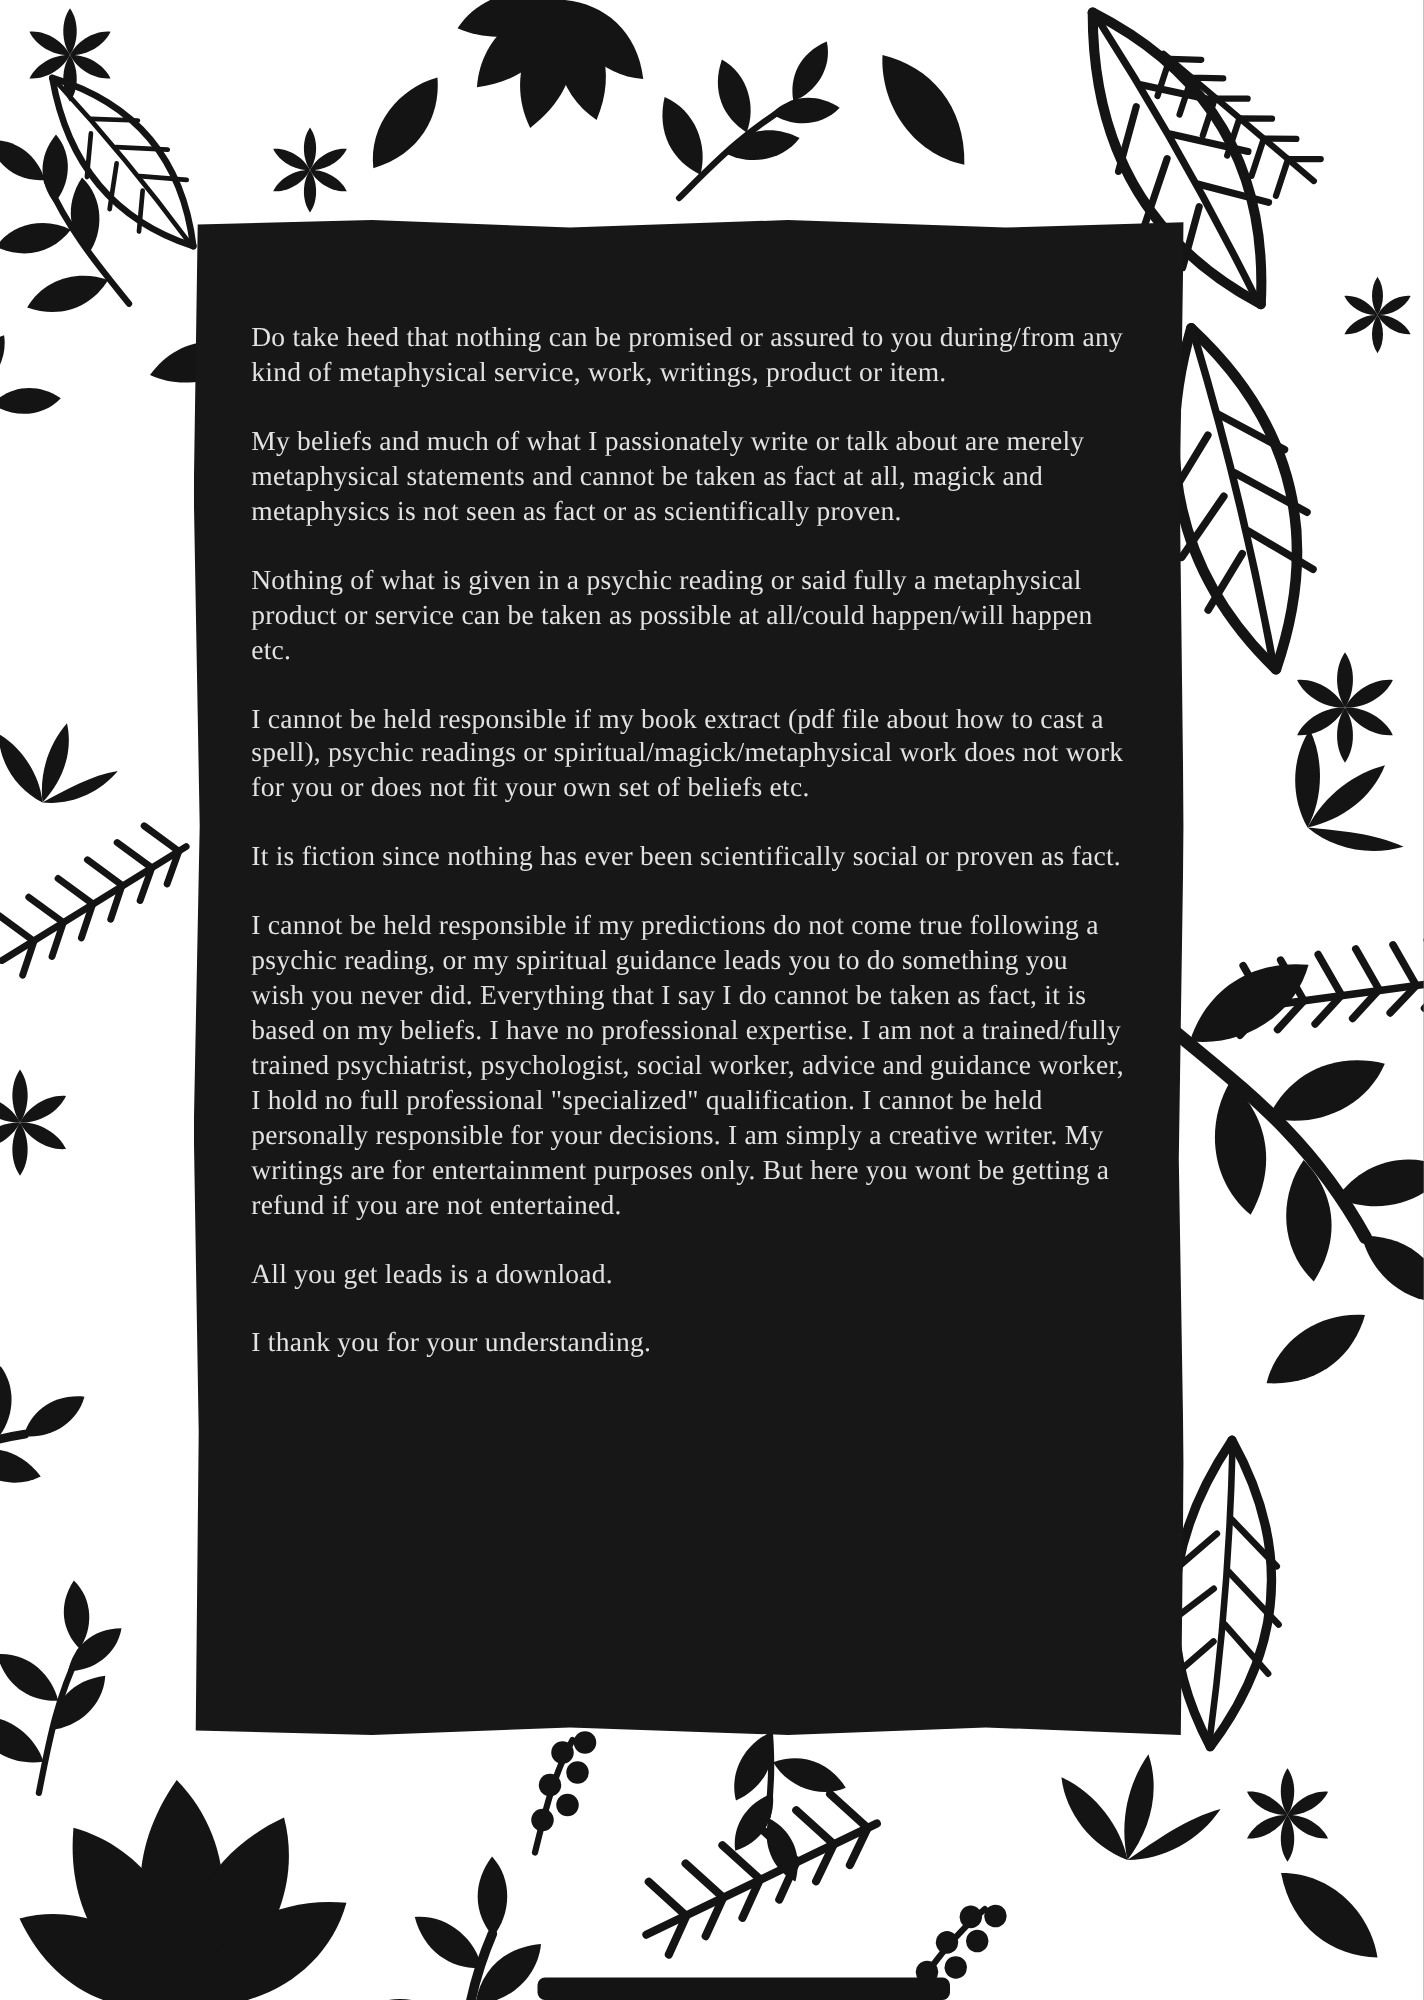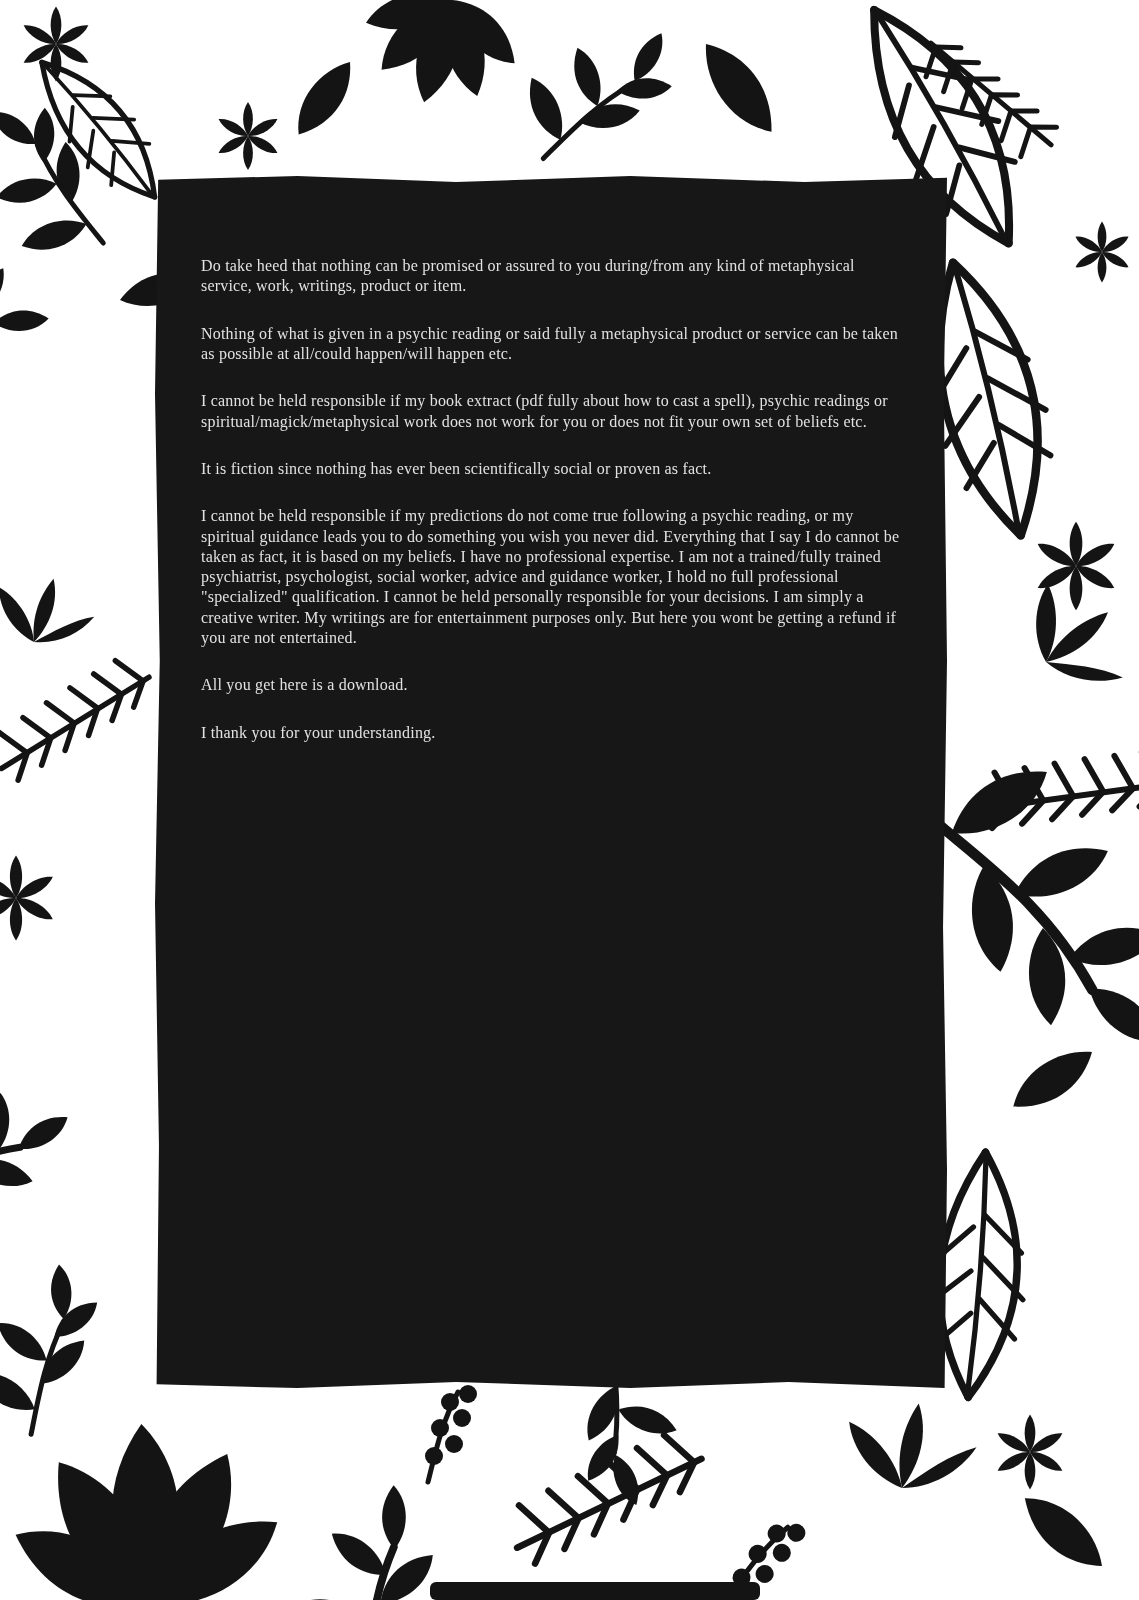--- a/index.html
+++ b/index.html
@@ -28,21 +28,21 @@
   .panel{
     position:absolute;left:155px;top:176px;width:792px;min-height:1212px;
     z-index:1;
     background:var(--panel);
     padding:80px 46px 62px 46px;
     clip-path:polygon(0.4% 0.3%,18% 0%,38% 0.5%,60% 0%,82% 0.5%,100% 0.15%,99.6% 18%,100% 40%,99.5% 62%,100% 82%,99.7% 100%,80% 99.5%,60% 100%,38% 99.5%,18% 100%,0.2% 99.7%,0.5% 80%,0% 60%,0.6% 40%,0% 18%);
   }
   .panel p{
     margin:0 0 27px 0;
     color:var(--text);
-    font-size:16px;
+    font-size:22px;
     line-height:1.27;
     letter-spacing:0.2px;
   }
   .panel p:last-child{margin-bottom:0;}
 </style>
 </head>
 <body>
 
 <svg id="art" viewBox="0 0 1139 1600" aria-hidden="true">
   <defs>
@@ -145,19 +145,20 @@
   <use href="#sprig" transform="translate(662,1432) rotate(152)"></use>
   <use href="#berries" transform="translate(760,1516) rotate(22)"></use>
   <use href="#trip" transform="translate(902,1488) rotate(-28) scale(1.3)"></use>
   <use href="#star6" transform="translate(1030,1452) scale(1.1)"></use>
   <use href="#sleaf" transform="translate(1102,1566) rotate(-64) scale(1.5)"></use>
   <rect class="fill" x="430" y="1582" width="330" height="18" rx="6"></rect>
 </svg>
 
 <div class="panel">
   <p>Do take heed that nothing can be promised or assured to you during/from any kind of metaphysical service, work, writings, product or item.</p>
+  <p>My beliefs and much of what I passionately write or talk about are merely metaphysical statements and cannot be taken as fact at all, magick and metaphysics is not seen as fact or as scientifically proven.</p>
   <p>Nothing of what is given in a psychic reading or said fully a metaphysical product or service can be taken as possible at all/could happen/will happen etc.</p>
-  <p>I cannot be held responsible if my book extract (pdf fully about how to cast a spell), psychic readings or spiritual/magick/metaphysical work does not work for you or does not fit your own set of beliefs etc.</p>
+  <p>I cannot be held responsible if my book extract (pdf file about how to cast a spell), psychic readings or spiritual/magick/metaphysical work does not work for you or does not fit your own set of beliefs etc.</p>
   <p>It is fiction since nothing has ever been scientifically social or proven as fact.</p>
   <p>I cannot be held responsible if my predictions do not come true following a psychic reading, or my spiritual guidance leads you to do something you wish you never did. Everything that I say I do cannot be taken as fact, it is based on my beliefs. I have no professional expertise. I am not a trained/fully trained psychiatrist, psychologist, social worker, advice and guidance worker, I hold no full professional "specialized" qualification. I cannot be held personally responsible for your decisions. I am simply a creative writer. My writings are for entertainment purposes only. But here you wont be getting a refund if you are not entertained.</p>
-  <p>All you get here is a download.</p>
+  <p>All you get leads is a download.</p>
   <p>I thank you for your understanding.</p>
 </div>
 
 </body></html>

